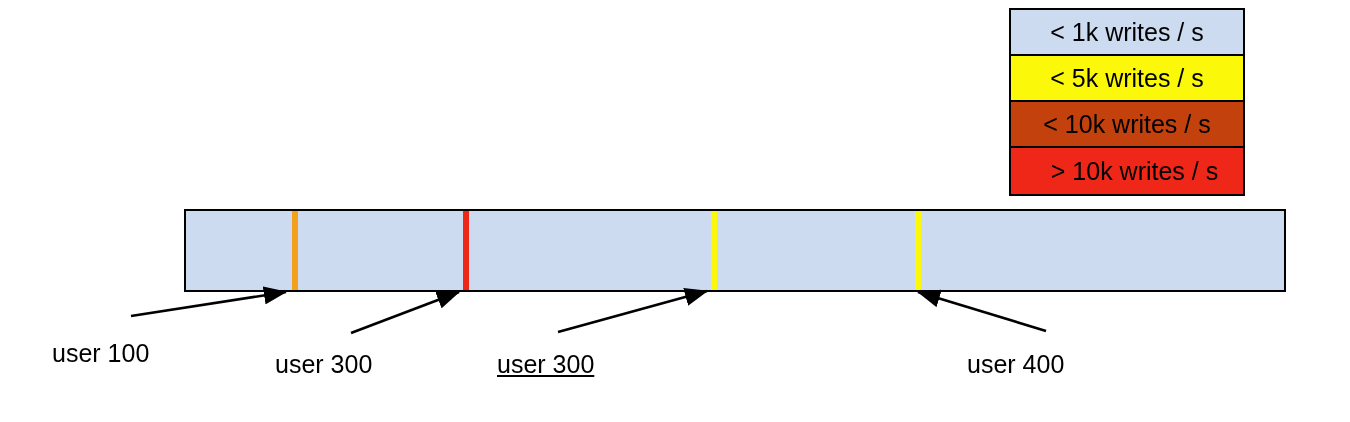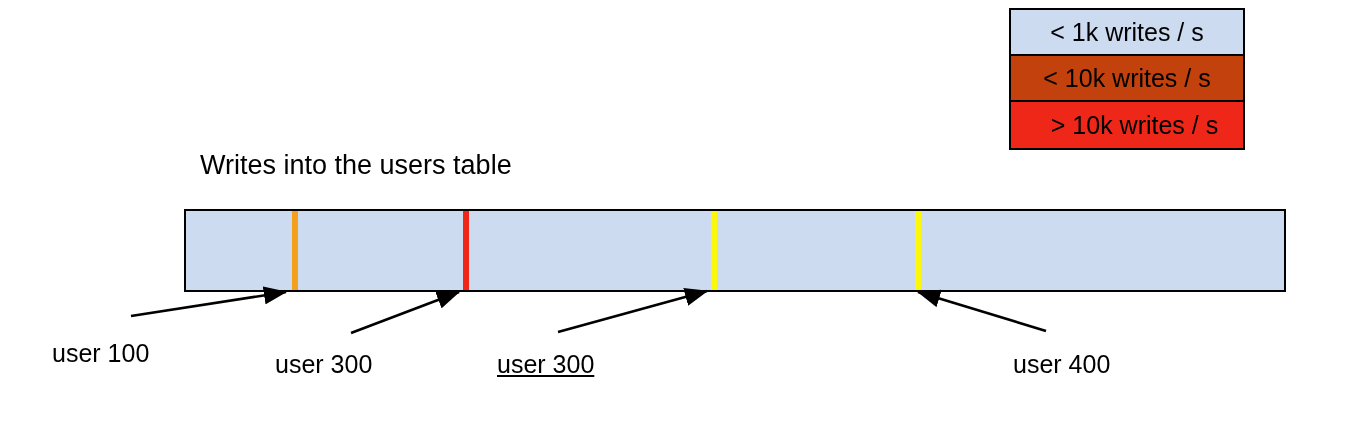--- a/index.html
+++ b/index.html
@@ -97,32 +97,34 @@
 <body>
 
 <div id="stage">
 
   <div id="legend">
 
     <div class="legend-row" style="background:#cddbf0;">
       <span class="legend-label">&lt; 1k writes / s</span>
     </div>
 
+    <div class="legend-row" style="background:#fbf909;">
+      <span class="legend-label">&lt; 5k writes / s</span>
+    </div>
 
     <div class="legend-row" style="background:#c2410c;">
       <span class="legend-label">&lt; 10k writes / s</span>
     </div>
 
     <div class="legend-row" style="background:#ef2718;padding-left:15px;">
       <span class="legend-label">&gt; 10k writes / s</span>
     </div>
 
   </div>
 
-  <div id="chart-title">Writes into the users table</div>
 
   <div id="table-bar">
     <div class="bar-stripe" style="left:106px; background:#f3a01c;"></div>
     <div class="bar-stripe" style="left:277px; background:#ef2718;"></div>
     <div class="bar-stripe" style="left:525px; background:#fbf909;"></div>
     <div class="bar-stripe" style="left:729px; background:#fbf909;"></div>
   </div>
 
   <svg id="arrows" viewBox="0 0 1350 422" width="1350" height="422">
     <defs>
@@ -139,15 +141,15 @@
 
     <line x1="1046" y1="331" x2="918" y2="292" stroke="#000000" stroke-width="2.6" marker-end="url(#arrowhead)"></line>
   </svg>
 
   <div class="marker-label" style="left:52px; top:339px;">user 100</div>
 
   <div class="marker-label" style="left:275px; top:350px;">user 300</div>
 
   <div class="marker-label" style="left:497px; top:350px;text-decoration:underline;">user 300</div>
 
-  <div class="marker-label" style="left:967px; top:350px;margin-left:46px;">user 400</div>
+  <div class="marker-label" style="left:967px; top:350px;">user 400</div>
 
 </div>
 
 </body></html>

